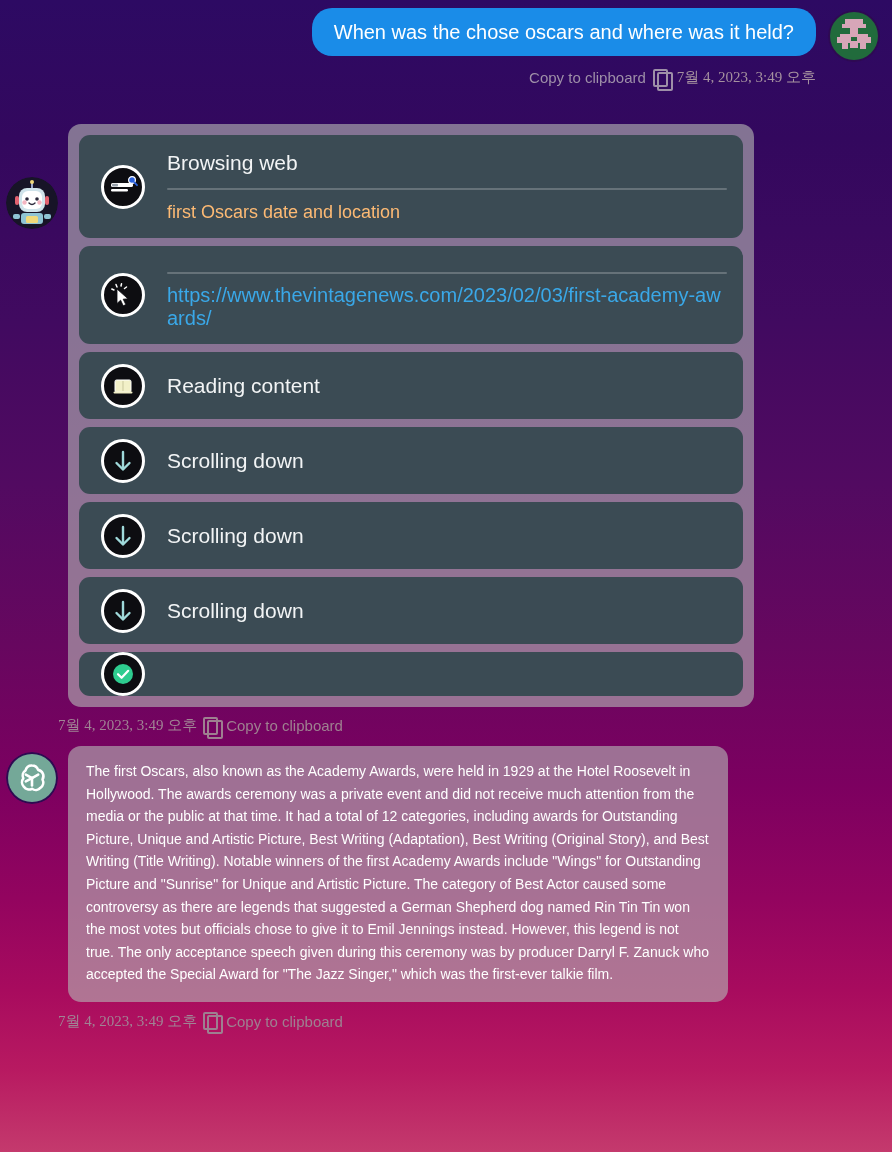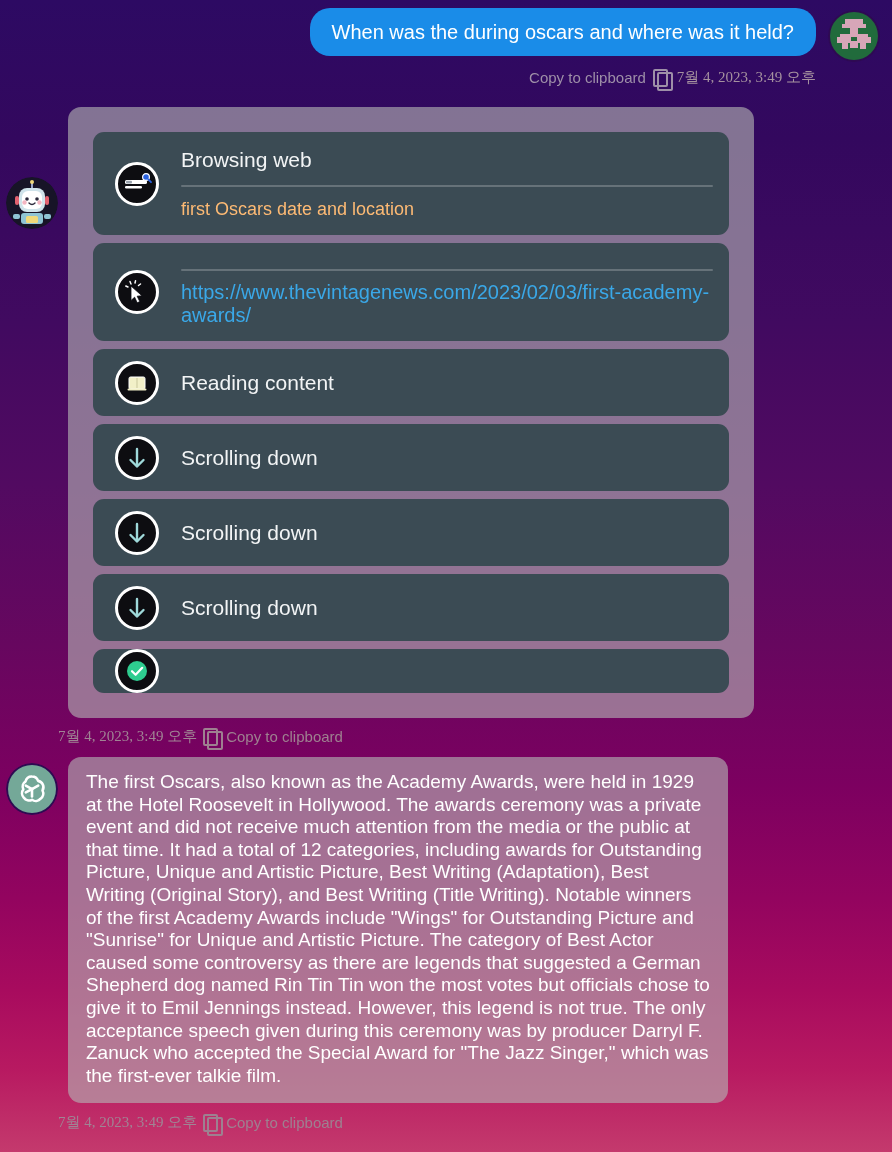--- a/index.html
+++ b/index.html
@@ -104,23 +104,23 @@
     align-items: flex-start;
     gap: 10px;
     padding: 0 12px 0 6px;
   }
 
   
   .plugin-wrap {
     flex: 0 1 auto;
     background: rgba(180,180,180,0.62);
     border-radius: 13px;
-    padding: 25px;
+    padding: 11px;
     width: 686px;
-    margin-top: 20px;
+    margin-top: 37px;
   }
 
   .plugin-card {
     background: #3b4b54;
     border-radius: 11px;
     margin-bottom: 8px;
     padding: 0;
     display: flex;
     align-items: stretch;
   }
@@ -193,21 +193,21 @@
   .answer-wrap {
     background: rgba(180,180,180,0.62);
     border-radius: 13px;
     width: 660px;
     padding: 14px 18px 16px 18px;
     margin-top: 4px;
   }
 
   .answer-text {
     color: #ffffff;
-    font-size: 19px;
+    font-size: 14px;
     line-height: 22.6px;
     text-align: left;
   }
 
   .left-meta {
     display: flex;
     align-items: center;
     gap: 6px;
     font-size: 15px;
     color: #9e8090;
@@ -222,21 +222,21 @@
     display: flex;
     flex-direction: column;
     flex: 0 1 auto;
   }
 </style>
 </head>
 <body>
 
 <div class="user-row">
   <div class="user-col">
-    <div class="user-bubble">When was the during oscars and where was it held?</div>
+    <div class="user-bubble">When was the chose oscars and where was it held?</div>
     <div class="meta-row user-meta">
       <span class="meta-label">Copy to clipboard</span>
       <span class="copy-icon"></span>
       <span class="meta-time">7월 4, 2023, 3:49 오후</span>
     </div>
   </div>
   <div class="avatar" style="margin-left:12px;margin-top:2px;">
     <svg viewBox="0 0 52 52" width="52" height="52">
       <circle cx="26" cy="26" r="26" fill="#2e0a52"></circle>
       <circle cx="26" cy="26" r="24" fill="#216b3c"></circle>

